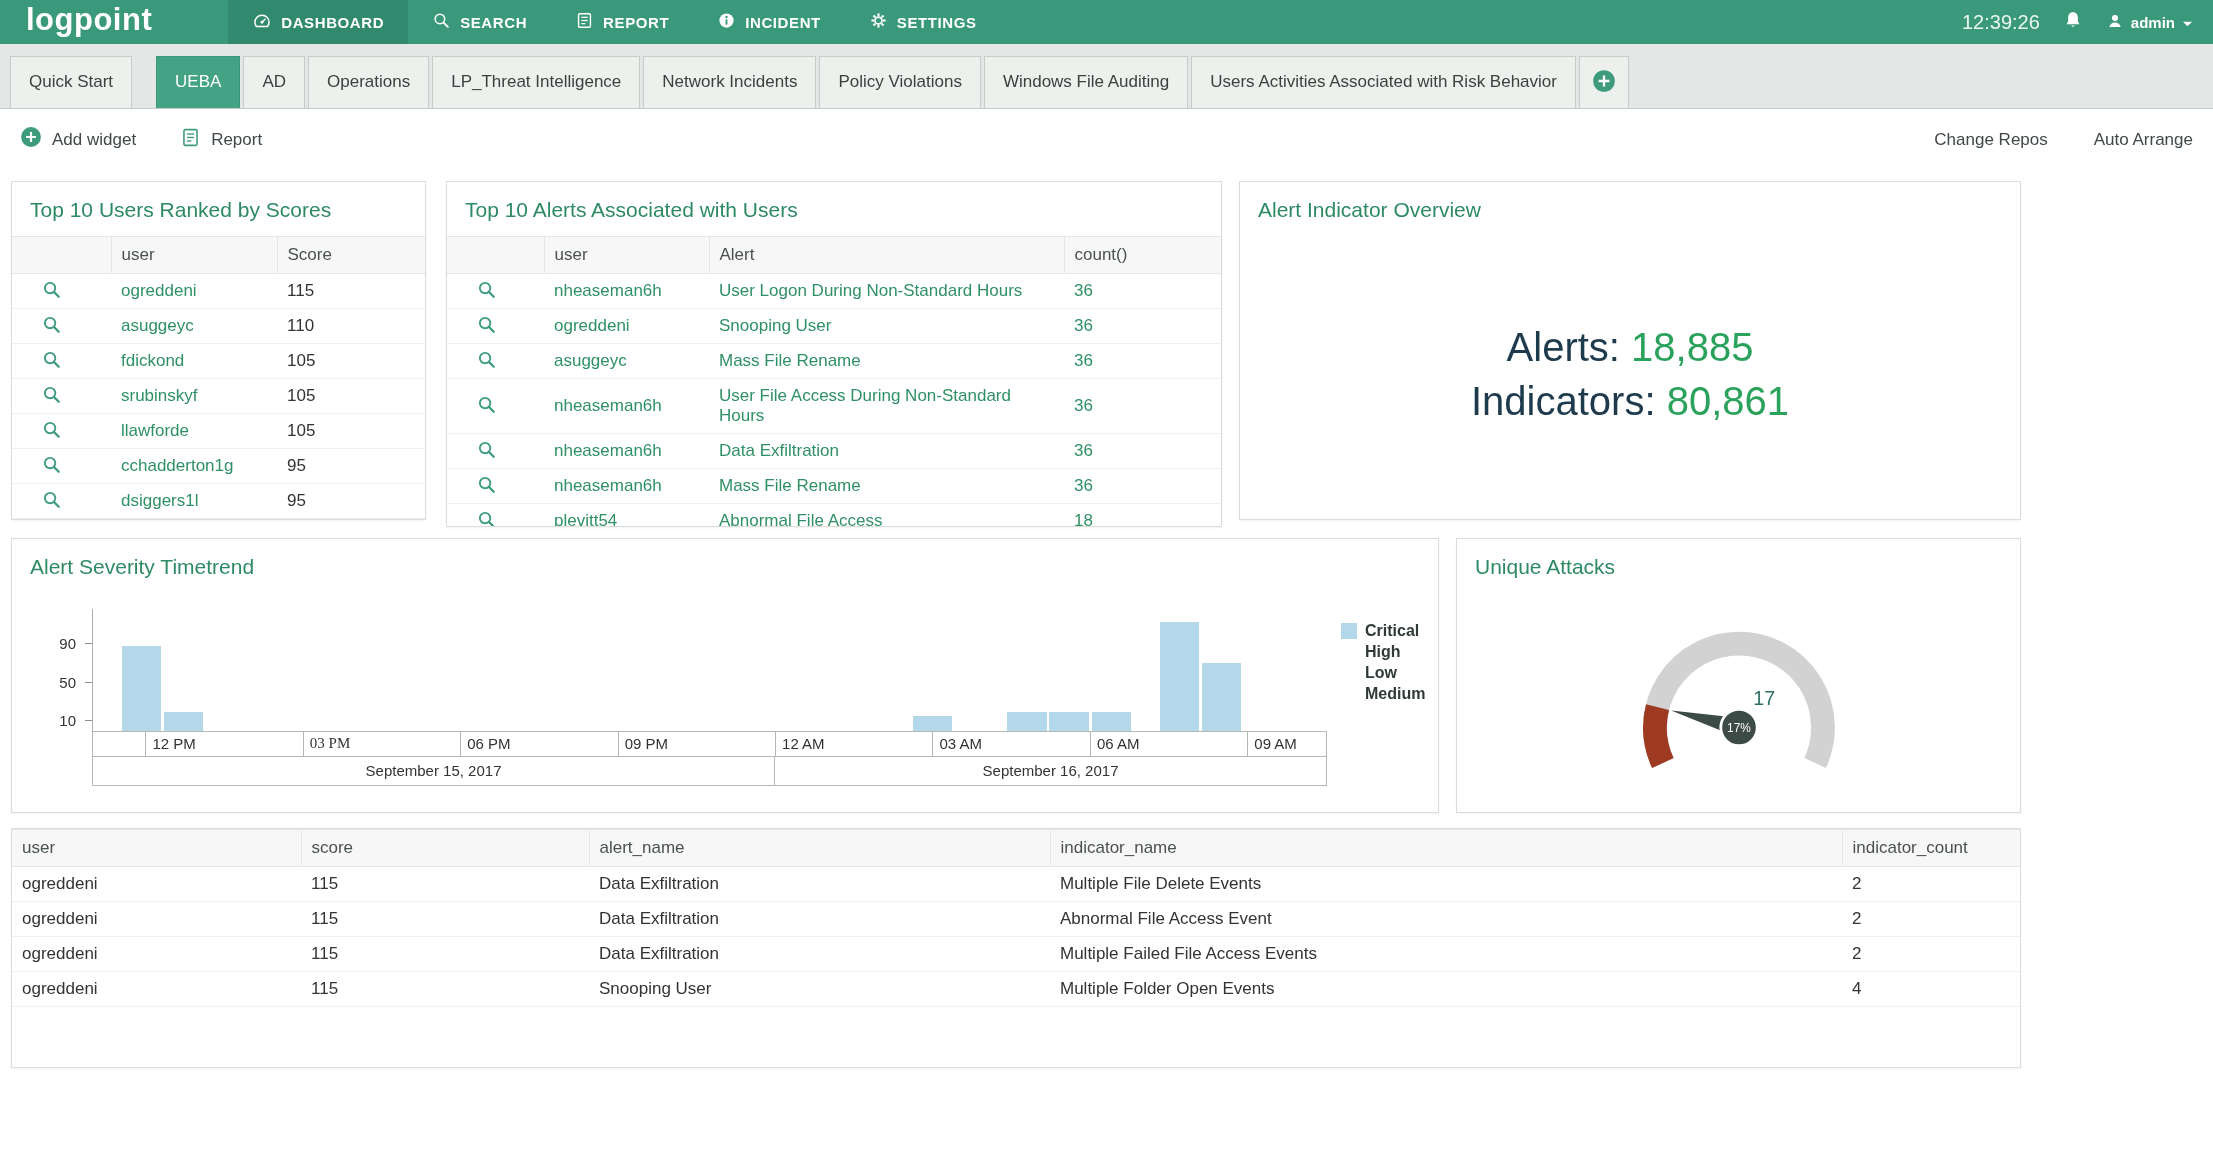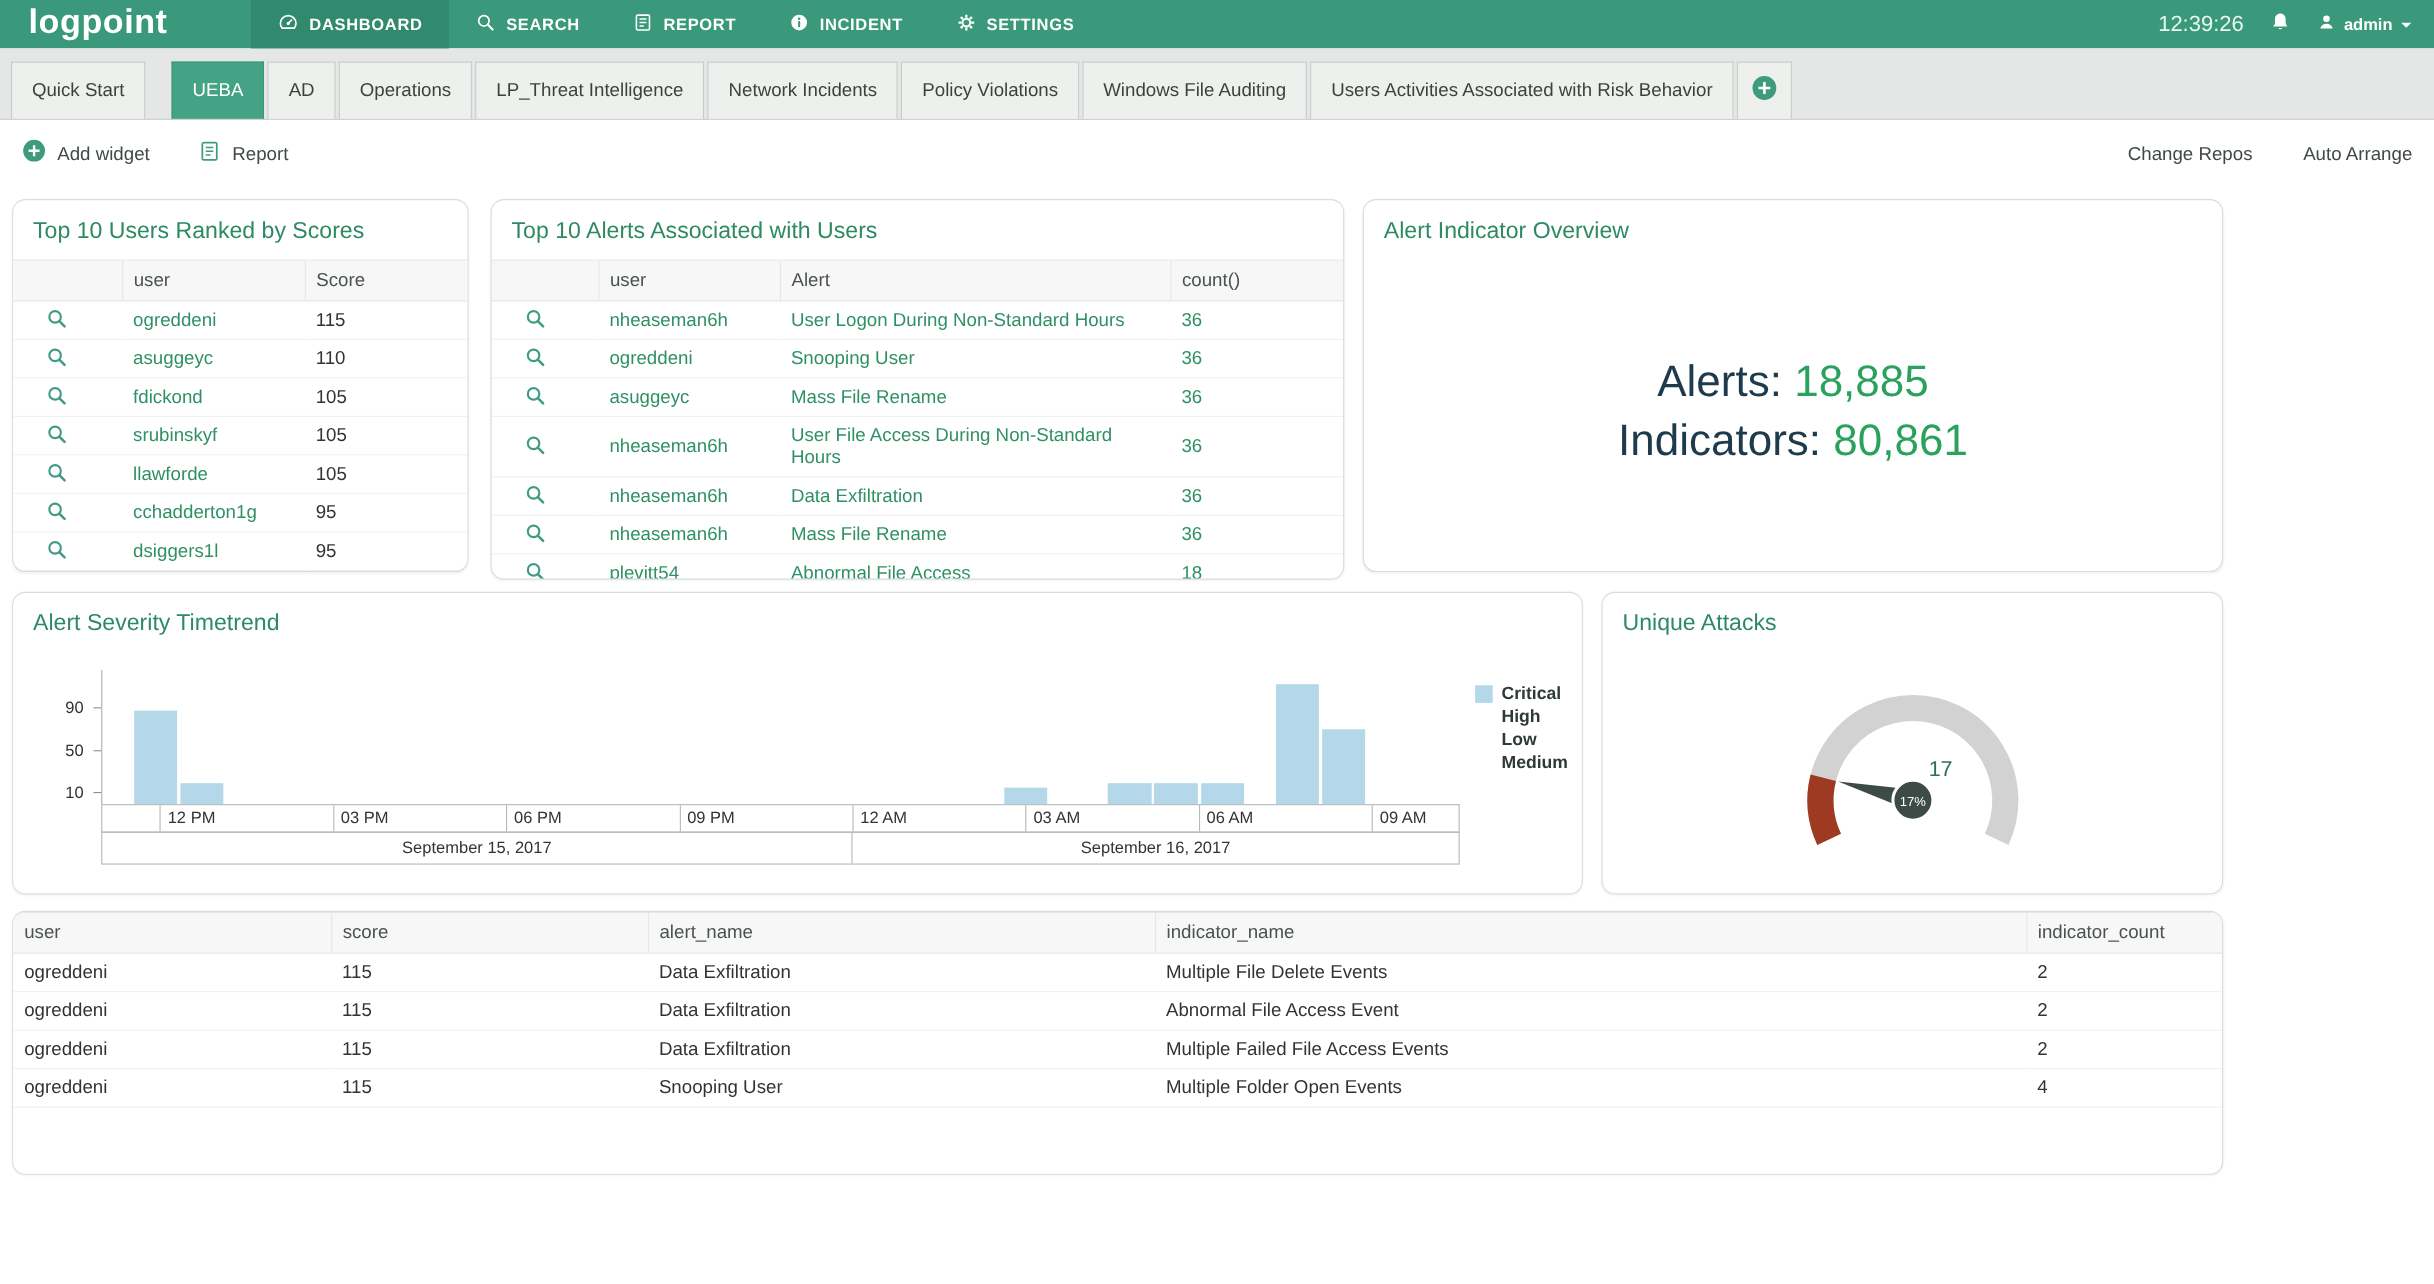--- a/index.html
+++ b/index.html
@@ -33,21 +33,21 @@
 
   
   .toolbar { height:61px; display:flex; align-items:center; padding:0 20px; background:#fff; }
   .tool-btn { display:flex; align-items:center; gap:10px; font-size:17px; color:#404944;
     margin-right:44px; cursor:pointer; }
   .toolbar-right { margin-left:auto; display:flex; align-items:center; gap:46px; }
   .tool-link { font-size:17px; color:#404944; cursor:pointer; }
 
   
   .dashboard { position:relative; width:2213px; height:915px; }
-  .widget { position:absolute; background:#fff; border:1px solid #d9dedb; border-radius:12px;
+  .widget { position:absolute; background:#fff; border:1px solid #d9dedb; border-radius:0;
     box-shadow:0 1px 2px rgba(0,0,0,.05); overflow:hidden; }
   .widget-title { font-size:21px; color:#2e8a64; padding:16px 18px 14px; }
 
   
   table { border-collapse:collapse; width:100%; table-layout:fixed; font-size:17px; }
   thead th { background:#f6f7f6; color:#4a524e; font-weight:normal; text-align:left;
     padding:8px 10px; border-top:1px solid #e3e7e4; border-bottom:1px solid #e3e7e4; }
   thead th + th { border-left:1px solid #e4e8e5; }
   tbody td { padding:7px 10px; border-bottom:1px solid #eef1ee; color:#333;
     overflow:hidden; }
@@ -418,21 +418,21 @@
         <div class="bar" style="left: 914.426px; width: 39.4149px; height: 19.4px; background: rgb(181, 215, 234);"></div>
         <div class="bar" style="left: 956.468px; width: 39.4149px; height: 19.4px; background: rgb(181, 215, 234);"></div>
         <div class="bar" style="left: 998.511px; width: 39.4149px; height: 19.4px; background: rgb(181, 215, 234);"></div>
         <div class="bar" style="left: 1066.83px; width: 39.4149px; height: 108.64px; background: rgb(181, 215, 234);"></div>
         <div class="bar" style="left: 1108.87px; width: 39.4149px; height: 67.9px; background: rgb(181, 215, 234);"></div>
       </div>
     <div class="tt-hourband">
         <div class="vline" style="left: 4.25532%;"></div>
         <div class="hour-label" style="left: calc(4.25532% + 7px);">12 PM</div>
         <div class="vline" style="left: 17.0213%;"></div>
-        <div class="hour-label" style="left: calc(17.0213% + 7px);">03 PM</div>
+        <div class="hour-label" style="left: calc(17.0213% + 7px); font-family: Liberation Serif, serif;">03 PM</div>
         <div class="vline" style="left: 29.7872%;"></div>
         <div class="hour-label" style="left: calc(29.7872% + 7px);">06 PM</div>
         <div class="vline" style="left: 42.5532%;"></div>
         <div class="hour-label" style="left: calc(42.5532% + 7px);">09 PM</div>
         <div class="vline" style="left: 55.3191%;"></div>
         <div class="hour-label" style="left: calc(55.3191% + 7px);">12 AM</div>
         <div class="vline" style="left: 68.0851%;"></div>
         <div class="hour-label" style="left: calc(68.0851% + 7px); text-align: right;">03 AM</div>
         <div class="vline" style="left: 80.8511%;"></div>
         <div class="hour-label" style="left: calc(80.8511% + 7px);">06 AM</div>

